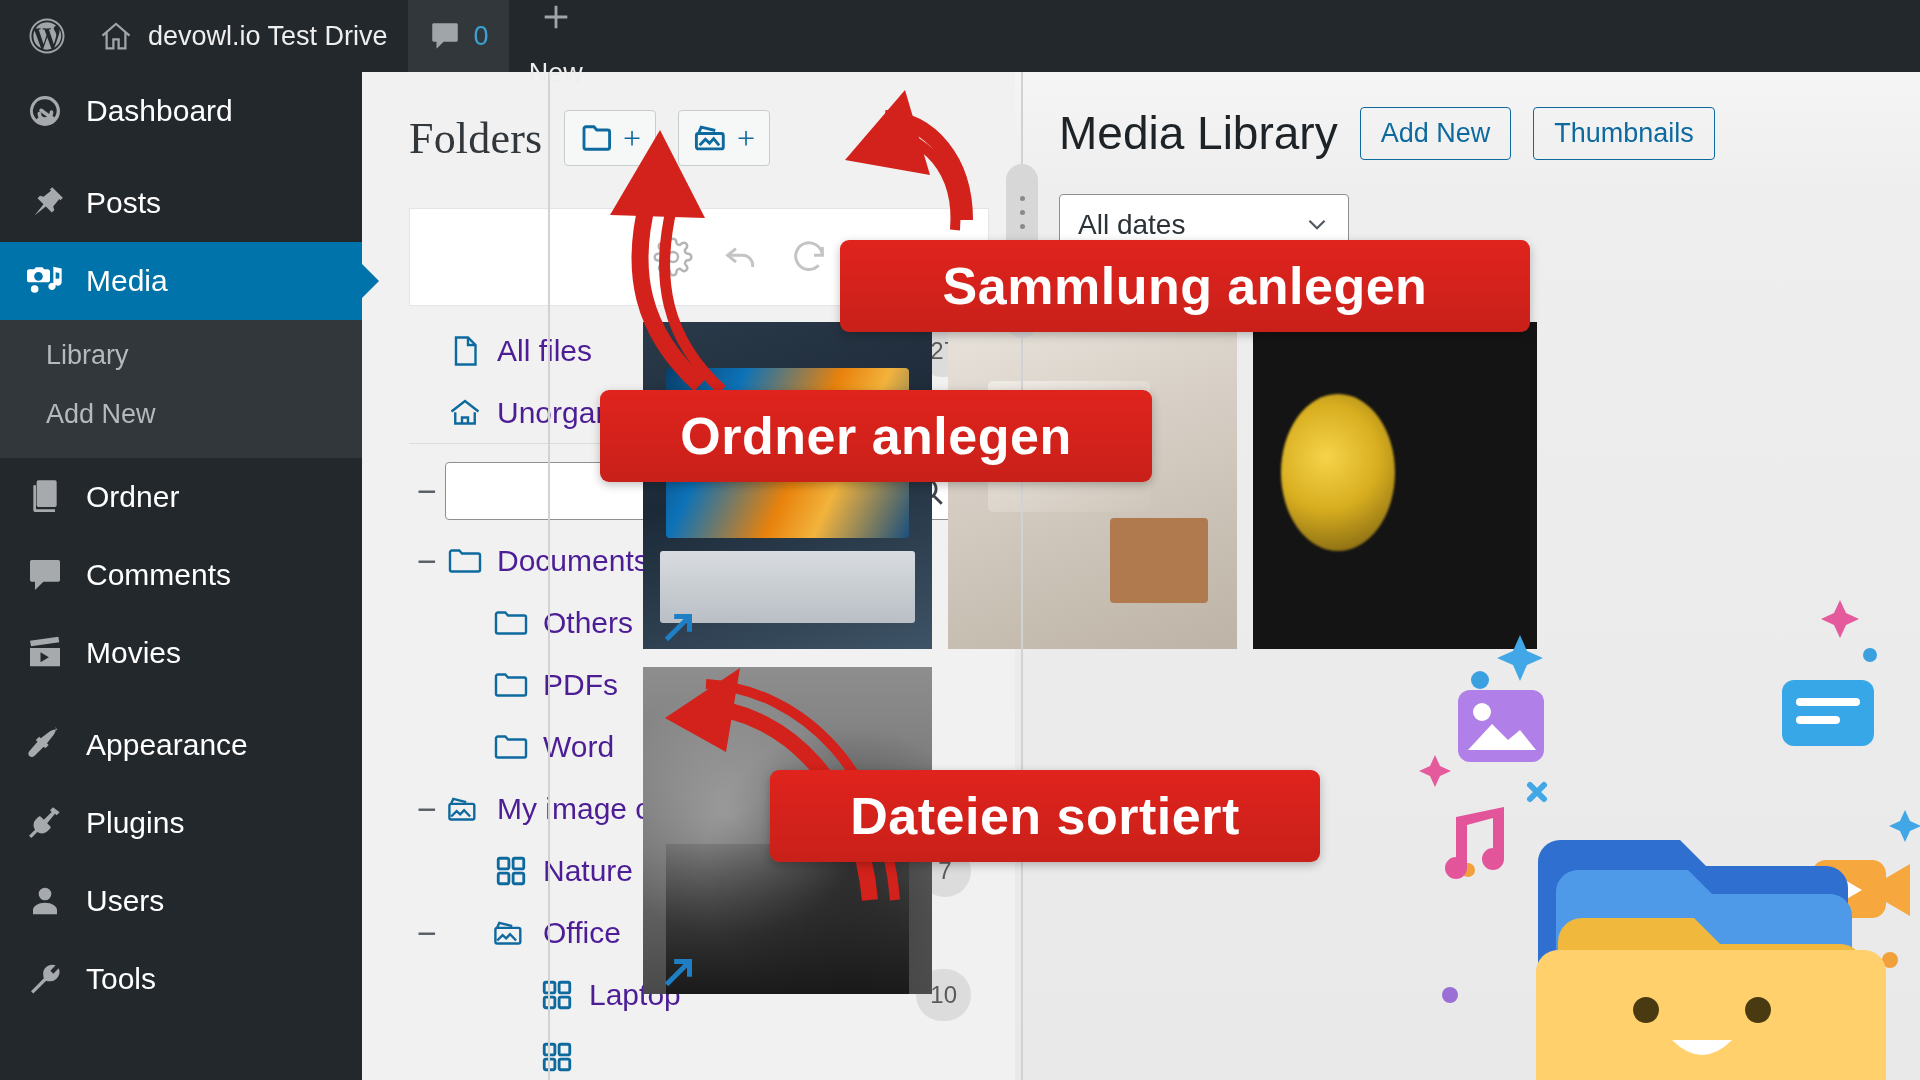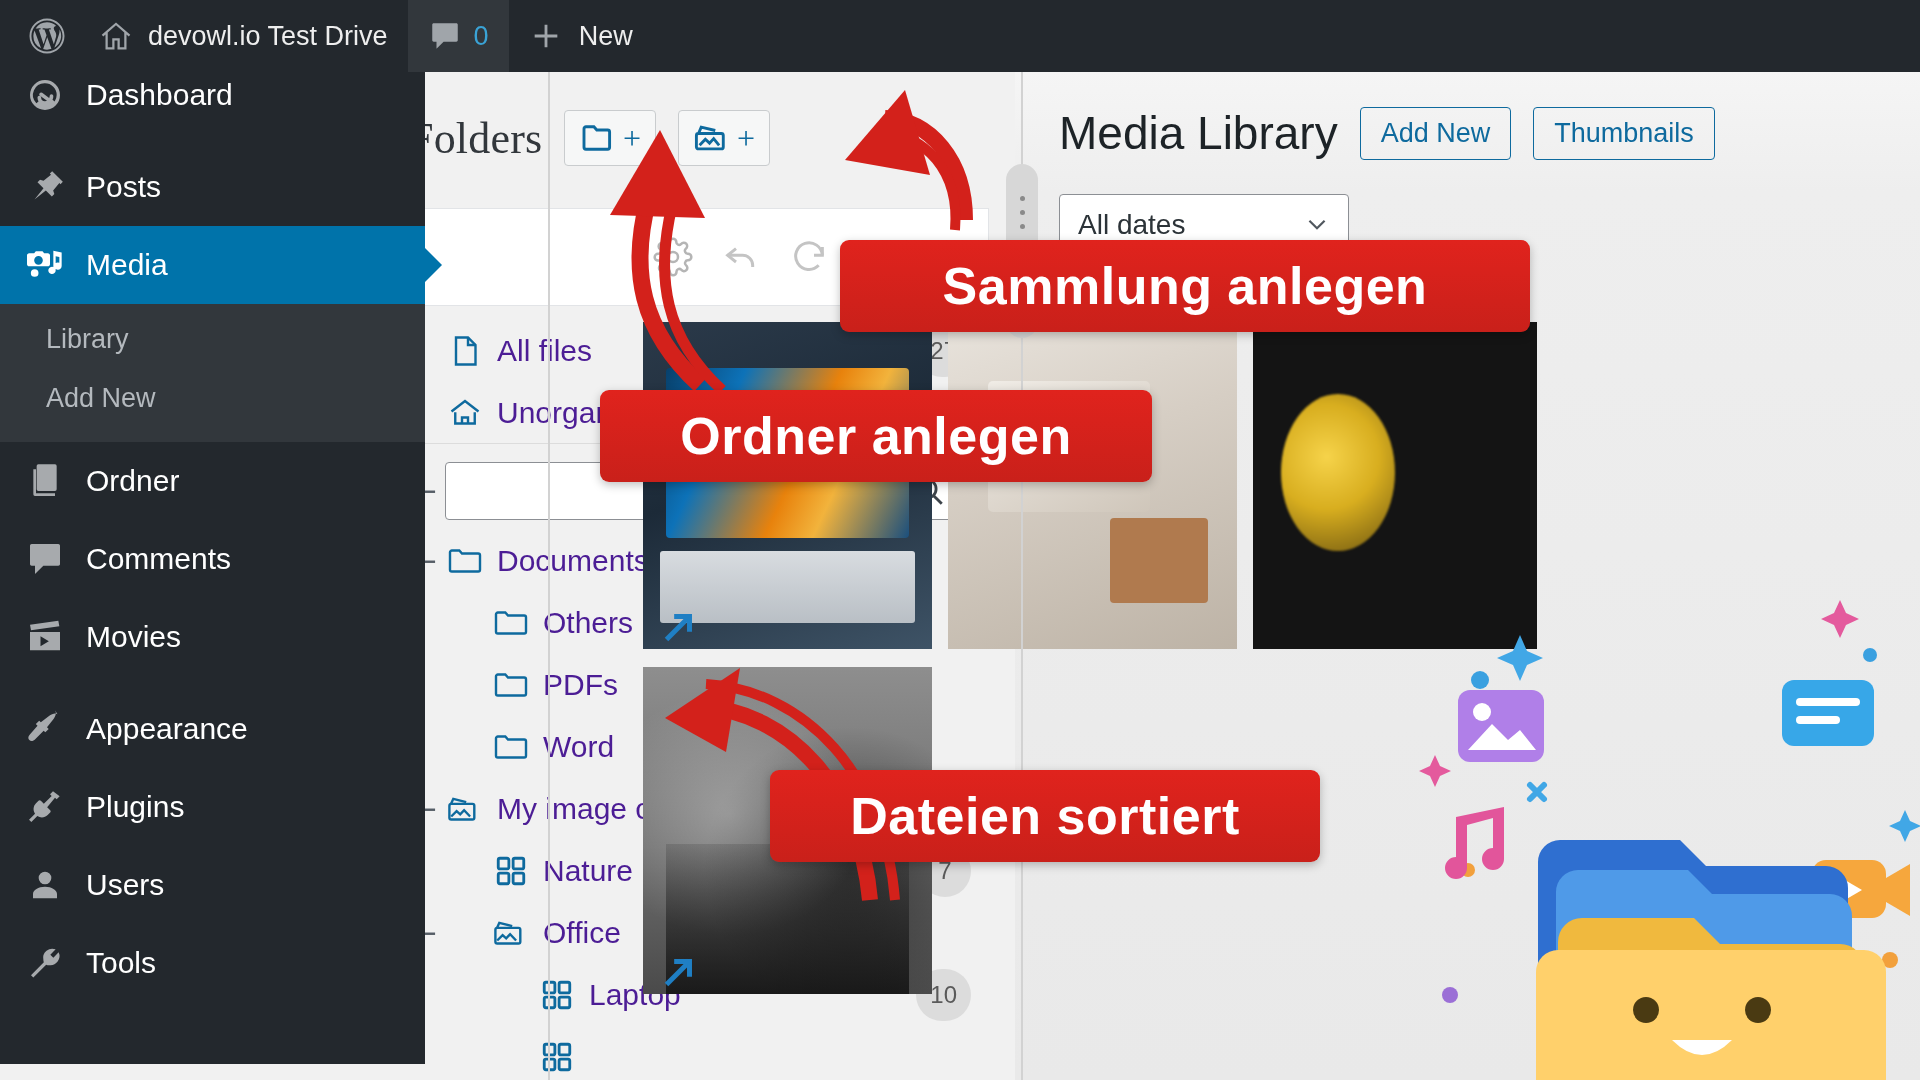--- a/index.html
+++ b/index.html
@@ -29,30 +29,30 @@
     color: #eeeeee; font-size: 27px;
     white-space: nowrap;
   }
   .ab-logo { padding: 0 22px 0 26px; }
   .ab-site { padding-left: 8px; }
   .ab-comments {
     background: #32373c;
     gap: 12px;
   }
   .ab-count { color: #3aa3d6; font-size: 27px; }
-  .ab-new { gap: 16px; }
+  .ab-new { gap: 24px; flex-direction: column; }
   .wp-logo-svg { width: 42px; height: 42px; display: block; }
   .house-ico { width: 36px; height: 36px; display:block; }
   .bubble-ico { width: 34px; height: 34px; display:block; }
   .plus-ico { width: 34px; height: 34px; display:block; }
 
   
   .sidebar {
-    position: absolute; top: 56px; left: 0;
-    width: 425px; height: 1008px;
+    position: absolute; top: 72px; left: 0;
+    width: 362px; height: 1008px;
     background: #23282d;
     z-index: 50;
   }
   .menu-item {
     display: flex; align-items: center;
     height: 78px; padding-left: 22px;
     color: #ffffff; font-size: 30px;
     position: relative;
   }
   .menu-item .mi-ico {

